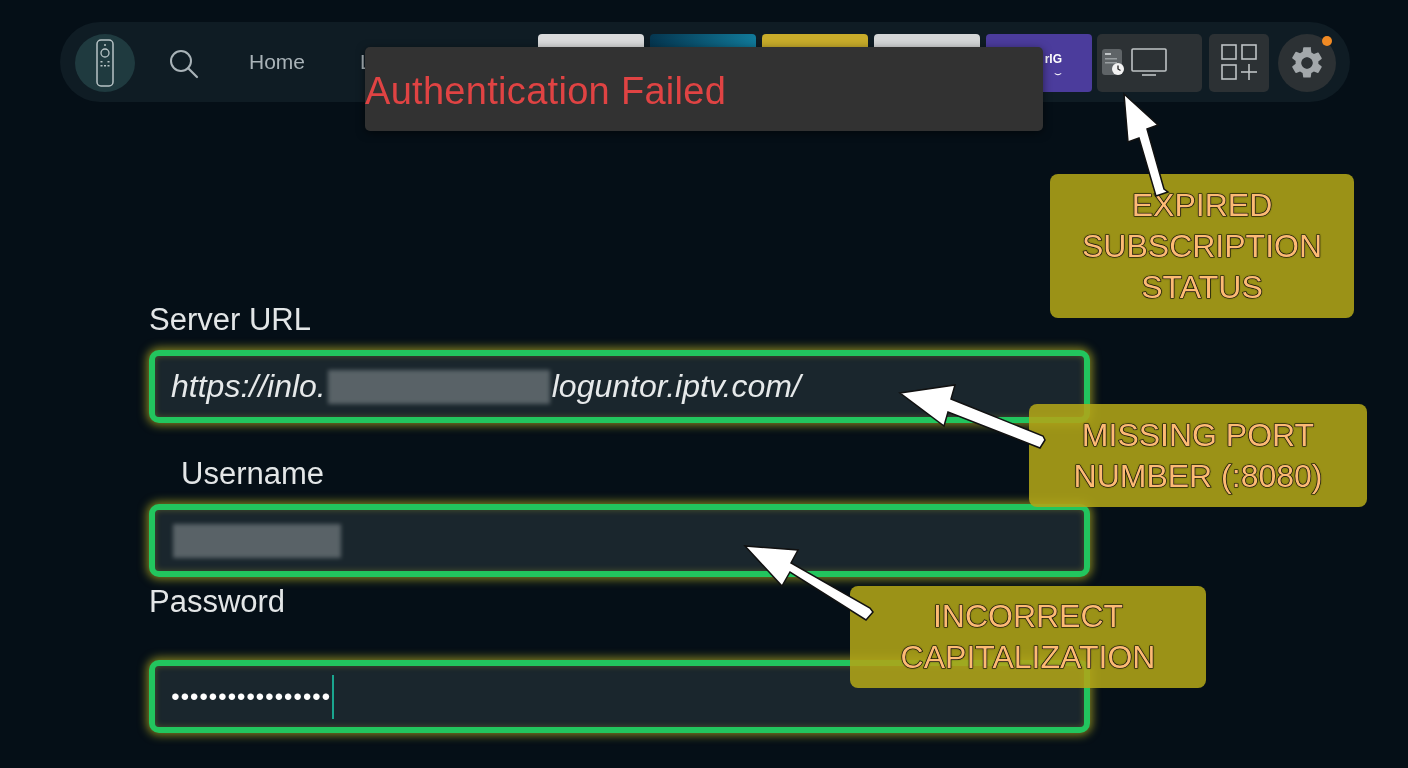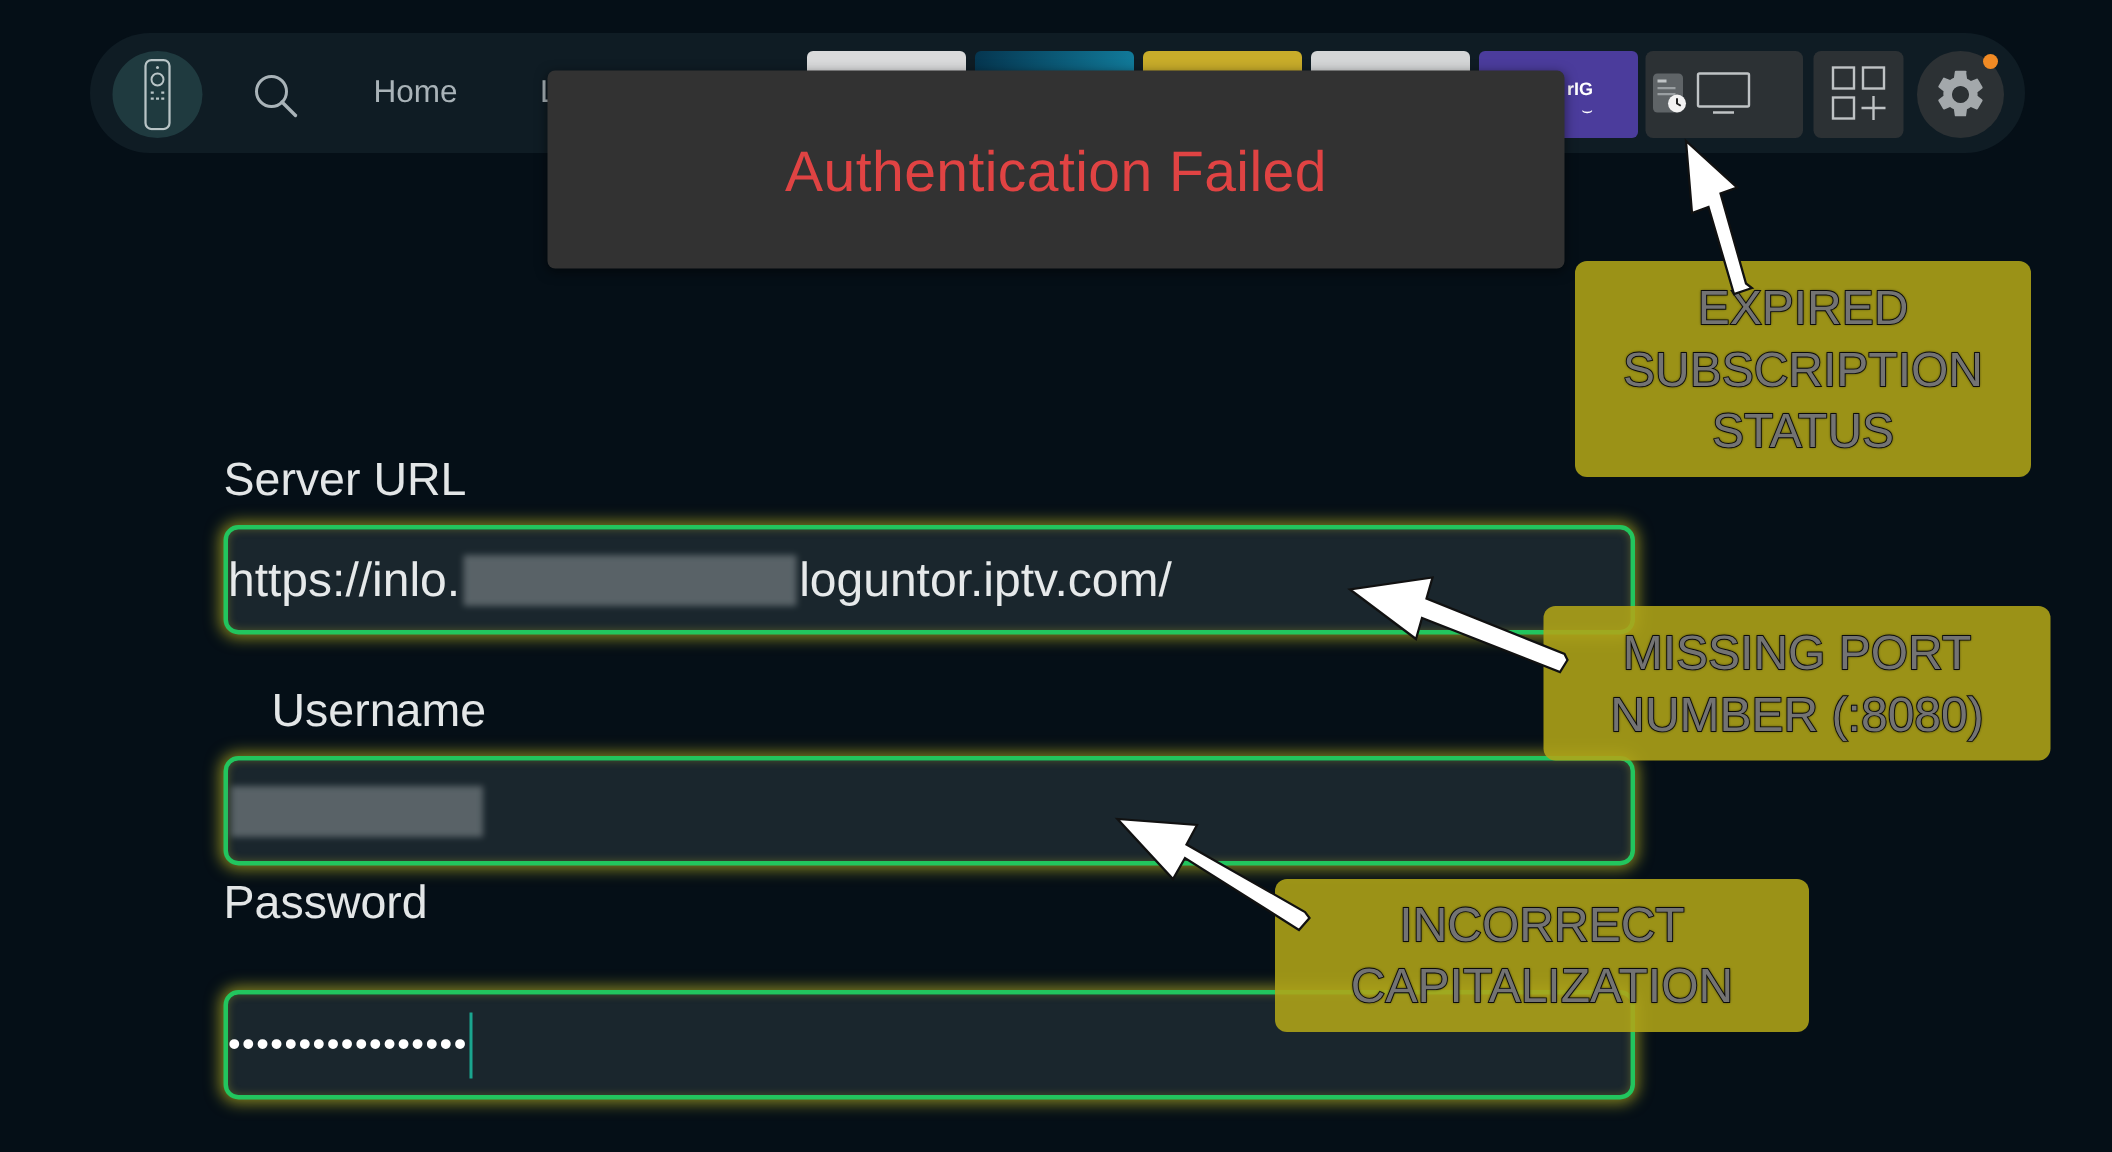--- a/index.html
+++ b/index.html
@@ -45,48 +45,48 @@
   .settings-btn {
     position: absolute; left: 1278px; top: 34px; width: 58px; height: 58px;
     background: #2c3134; border-radius: 50%;
     display:flex; align-items:center; justify-content:center;
   }
   .notif-dot {
     position: absolute; left: 1322px; top: 36px; width: 10px; height: 10px;
     background: #f08a24; border-radius: 50%;
   }
   .toast {
-    position: absolute; left: 365px; top: 47px; width: 678px; height: 132px;
+    position: absolute; left: 365px; top: 47px; width: 678px; height: 84px;
     background: #323232; border-radius: 5px;
-    display: flex; align-items: center; justify-content: center;
+    display: flex; align-items: center; 
     box-shadow: 0 2px 8px rgba(0,0,0,0.5);
   }
   .toast-text { color: #e04343; font-size: 38px; letter-spacing: 0.3px; margin-top: 4px; }
 
   .field-label {
     position: absolute; left: 149px; font-size: 31px; color: #e3e6e7;
   }
   .field {
     position: absolute; left: 149px; width: 941px; height: 73px;
-    background: #1a262d; border: 3px solid #22c55e; border-radius: 10px;
+    background: #1a262d; border: 6px solid #22c55e; border-radius: 10px;
     box-shadow: 0 0 10px 2px rgba(243,231,39,0.55), inset 0 0 6px rgba(243,231,39,0.25);
-    display: flex; align-items: center; padding-left: 0;
-    font-size: 32px; color: #e6e9ea;
+    display: flex; align-items: center; padding-left: 16px;
+    font-size: 32px; color: #e6e9ea; font-style: italic;
   }
   .blur-block {
     display: inline-block; height: 34px; background: #6e777b; opacity: 0.75;
     filter: blur(2px); vertical-align: middle; margin: 0 2px;
   }
   .dots { letter-spacing: 1px; font-size: 24px; color: #fff; }
   .caret { display: inline-block; width: 2px; height: 44px; background: #1aa58f; margin-left: 1px; }
 
   .callout {
     position: absolute; background: rgba(176,165,24,0.88); border-radius: 8px;
     display: flex; align-items: center; justify-content: center; text-align: center;
-    color: #737373; font-size: 32px; line-height: 41px; font-weight: normal;
+    color: #fdba74; font-size: 32px; line-height: 41px; font-weight: normal;
     -webkit-text-stroke: 1.2px #111; paint-order: stroke fill;
     text-shadow: 0 0 2px #000;
   }
   .arrow { position: absolute; left: 0; top: 0; pointer-events: none; }
 </style>
 </head>
 <body>
 
 <div class="navbar"></div>
 

